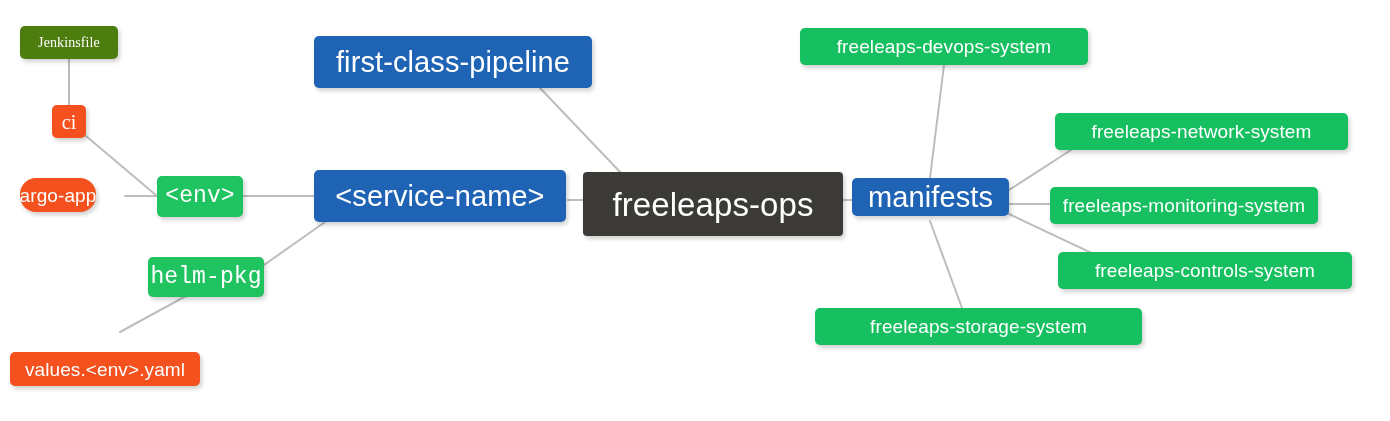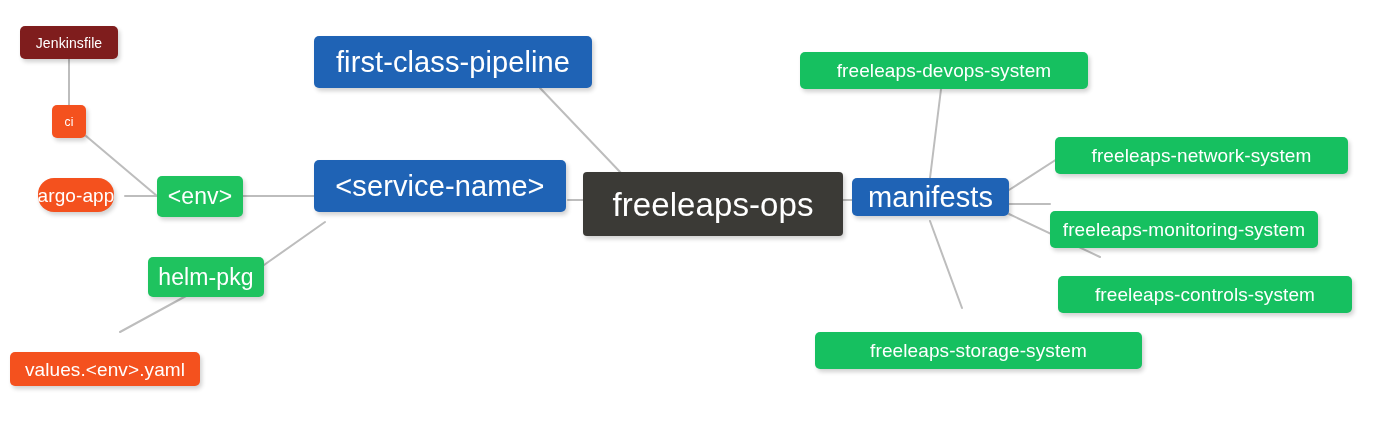--- a/index.html
+++ b/index.html
@@ -37,31 +37,31 @@
     border-radius: 5px;
     white-space: nowrap;
     line-height: 1;
     letter-spacing: 0.1px;
     box-shadow: 2px 3px 4px rgba(0,0,0,0.18);
     user-select: none;
   }
   
   .c-root   { background: #3b3a36; }
   .c-blue   { background: #1f63b5; text-align: center; }
-  .c-green  { background: #1fc35f; }
-  .c-green2 { background: #16c060; margin-top: 24px; }
-  .c-orange { background: #7f1d1d; }
+  .c-green  { background: #1fc35f; font-family: Liberation Mono, monospace; }
+  .c-green2 { background: #16c060; }
+  .c-orange { background: #4d7c0f; font-family: Liberation Serif, serif; }
   .c-red    { background: #f4511e; }
 
   
   .t-root  { font-size: 33px; border-radius: 4px; }
   .t-big   { font-size: 29px; }
   .t-mid   { font-size: 23px; }
   .t-sm    { font-size: 19px; }
-  .t-xs    { font-size: 12px; }
+  .t-xs    { font-size: 20px; font-family: Liberation Serif, serif; }
   .t-tiny  { font-size: 14px; }
 </style>
 </head>
 <body>
 
 <div id="canvas">
 
   <svg id="edges" viewBox="0 0 1390 421" width="1390" height="421" xmlns="http://www.w3.org/2000/svg">
     <g stroke="#bdbdbd" stroke-width="2" fill="none" stroke-linecap="round">
 
@@ -96,41 +96,41 @@
   </svg>
 
   <div class="node c-orange t-tiny" style="left:20px; top:26px; width:98px; height:33px;">
     <span>Jenkinsfile</span>
   </div>
 
   <div class="node c-red t-xs" style="left:52px; top:105px; width:34px; height:33px;">
     <span>ci</span>
   </div>
 
-  <div class="node c-red t-sm" style="left:38px; top:178px; width:76px; height:34px;border-radius:16px;">
+  <div class="node c-red t-sm" style="left:20px; top:178px; width:76px; height:34px;border-radius:16px;">
     <span>argo-app</span>
   </div>
 
   <div class="node c-green t-mid" style="left:157px; top:176px; width:86px; height:41px;">
     <span>&lt;env&gt;</span>
   </div>
 
   <div class="node c-green t-mid" style="left:148px; top:257px; width:116px; height:40px;">
     <span>helm-pkg</span>
   </div>
 
   <div class="node c-red t-sm" style="left:10px; top:352px; width:190px; height:34px;text-align:right;">
     <span>values.&lt;env&gt;.yaml</span>
   </div>
 
   <div class="node c-blue t-big" style="left:314px; top:36px; width:278px; height:52px;">
     <span>first-class-pipeline</span>
   </div>
 
-  <div class="node c-blue t-big" style="left:314px; top:160px; width:252px; height:52px;">
+  <div class="node c-blue t-big" style="left:314px; top:170px; width:252px; height:52px;">
     <span>&lt;service-name&gt;</span>
   </div>
 
   <div class="node c-root t-root" style="left:583px; top:172px; width:260px; height:64px;">
     <span>freeleaps-ops</span>
   </div>
 
   <div class="node c-blue t-big" style="left:852px; top:178px; width:157px; height:38px;">
     <span>manifests</span>
   </div>

